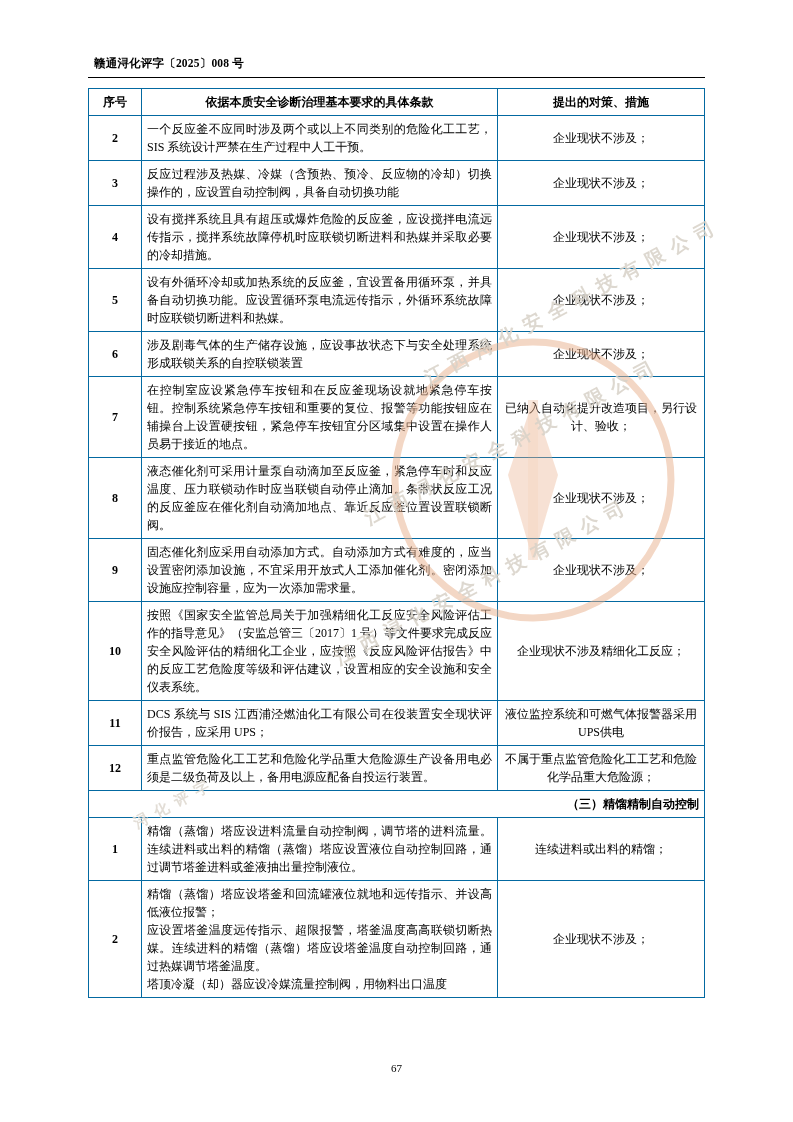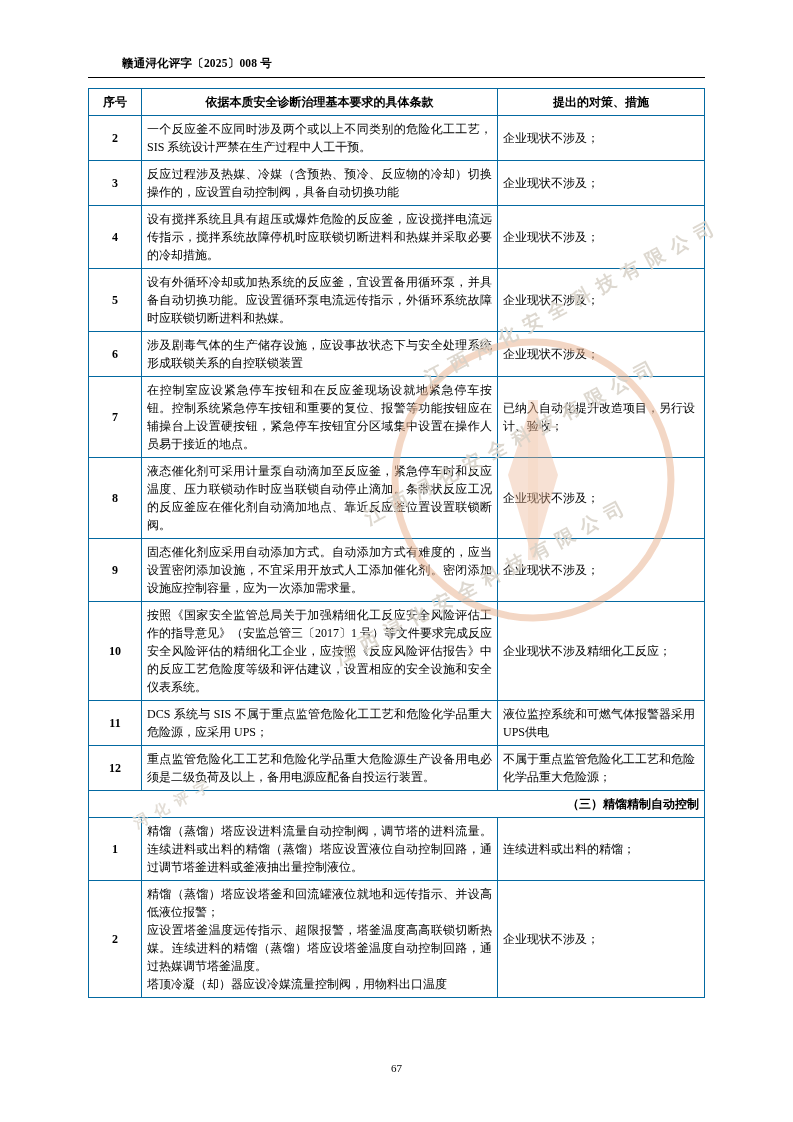--- a/index.html
+++ b/index.html
@@ -26,21 +26,21 @@
   .header {
     display: flex;
     justify-content: space-between;
     align-items: baseline;
     font-size: 11.5px;
     font-weight: bold;
     padding: 0 6px 4px 6px;
     letter-spacing: 0.2px;
   }
   .header-left { white-space: nowrap; }
-  .header-right { white-space: nowrap; margin-left: 28px; }
+  .header-right { white-space: nowrap; }
   .header-rule {
     border-bottom: 1px solid #000;
     margin: 2px 0 10px 0;
     width: 100%;
   }
   
   table.main {
     border-collapse: collapse;
     width: 100%;
     table-layout: fixed;
@@ -64,21 +64,21 @@
   td.no {
     text-align: center;
     font-weight: bold;
     font-size: 12.5px;
   }
   td.req {
     text-align: justify;
     text-justify: inter-ideograph;
   }
   td.mea {
-    text-align: left;
+    text-align: center;
     vertical-align: middle;
   }
   td.section {
     text-align: right;
     font-weight: bold;
     font-size: 12.5px;
     padding: 7px 4px;
   }
   
   .page-number {
@@ -188,21 +188,21 @@
         <td class="req">固态催化剂应采用自动添加方式。自动添加方式有难度的，应当设置密闭添加设施，不宜采用开放式人工添加催化剂。密闭添加设施应控制容量，应为一次添加需求量。</td>
         <td class="mea">企业现状不涉及；</td>
       </tr>
       <tr>
         <td class="no">10</td>
         <td class="req">按照《国家安全监管总局关于加强精细化工反应安全风险评估工作的指导意见》（安监总管三〔2017〕1 号）等文件要求完成反应安全风险评估的精细化工企业，应按照《反应风险评估报告》中的反应工艺危险度等级和评估建议，设置相应的安全设施和安全仪表系统。</td>
         <td class="mea">企业现状不涉及精细化工反应；</td>
       </tr>
       <tr>
         <td class="no">11</td>
-        <td class="req">DCS 系统与 SIS 不属于重点监管危险化工工艺和危险化学品重大危险源，应采用 UPS；</td>
+        <td class="req">DCS 系统与 SIS 江西浦泾燃油化工有限公司在役装置安全现状评价报告，应采用 UPS；</td>
         <td class="mea">液位监控系统和可燃气体报警器采用 UPS供电</td>
       </tr>
       <tr>
         <td class="no">12</td>
         <td class="req">重点监管危险化工工艺和危险化学品重大危险源生产设备用电必须是二级负荷及以上，备用电源应配备自投运行装置。</td>
         <td class="mea">不属于重点监管危险化工工艺和危险化学品重大危险源；</td>
       </tr>
       <tr>
         <td class="section" colspan="3">（三）精馏精制自动控制</td>
       </tr>

